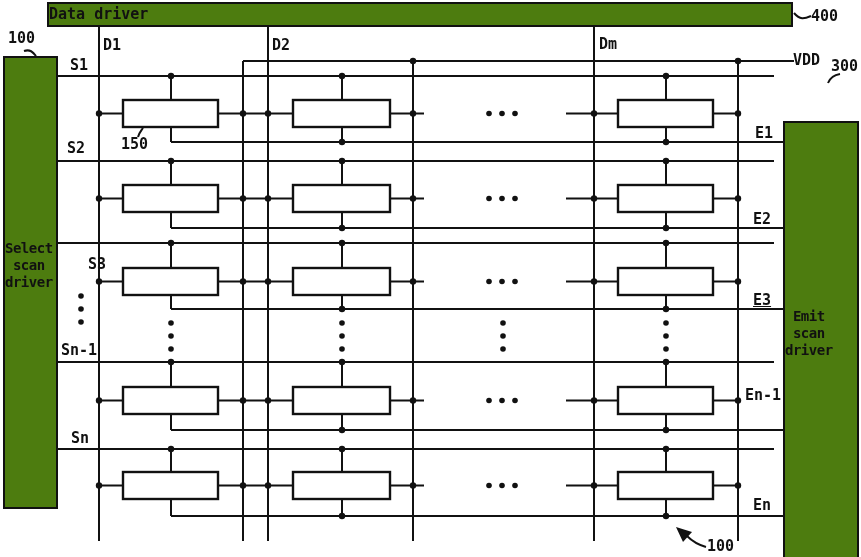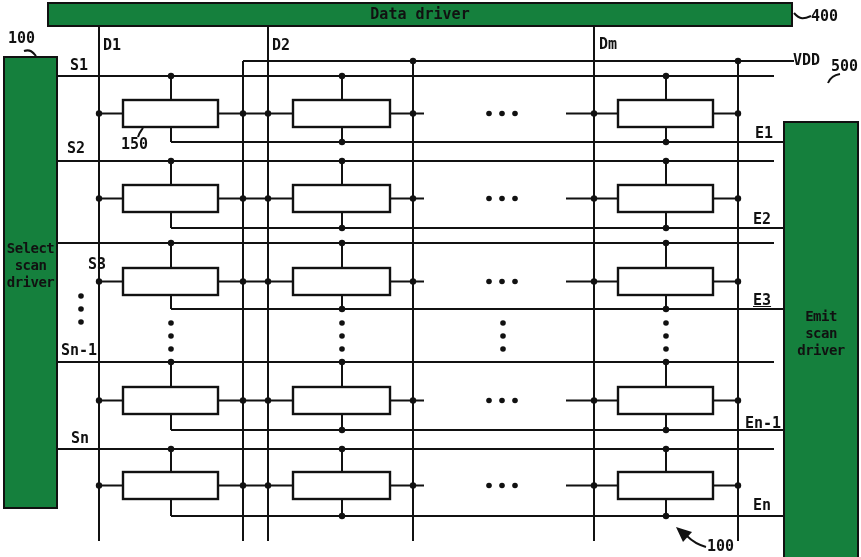--- a/index.html
+++ b/index.html
@@ -1,21 +1,21 @@
 <!DOCTYPE html>
 <html><head>
 <meta charset="utf-8">
 <style>
   html,body{margin:0;padding:0;background:#fff;}
   .stage{position:relative;width:861px;height:557px;background:#fff;overflow:hidden;
          font-family:"DejaVu Sans Mono","Liberation Mono",monospace;color:#111;}
   .stage svg{position:absolute;left:0;top:0;}
   .w{stroke:#111;stroke-width:2;fill:none;}
-  .box{position:absolute;box-sizing:border-box;border:2.5px solid #111;background:#15803d;
-       display:flex;align-items:center;justify-content:center;text-align:center;
+  .box{position:absolute;box-sizing:border-box;border:2.5px solid #111;background:#4d7c0f;
+       display:flex;align-items:center;text-align:center;
        font-weight:bold;font-size:15px;line-height:17px;white-space:pre-line;}
   .box.side{font-size:14px;letter-spacing:-0.5px;}
   .lbl{position:absolute;font-weight:bold;font-size:15px;line-height:15px;white-space:nowrap;}
 </style>
 </head>
 <body>
 
 <div class="stage">
 
   <svg width="861" height="557" viewBox="0 0 861 557">
@@ -216,34 +216,34 @@
   </div>
 
   <div class="box side" style="left:783px;top:81px;width:76px;height:462px;padding-bottom:38px;margin-top:40px;">
     <span>Emit
 scan
 driver</span>
   </div>
 
   <span class="lbl" style="left:8px;top:31px;">100</span>
   <span class="lbl" style="left:811px;top:9px;">400</span>
-  <span class="lbl" style="left:831px;top:59px;">500</span>
+  <span class="lbl" style="left:831px;top:59px;">300</span>
   <span class="lbl" style="left:121px;top:137px;">150</span>
   <span class="lbl" style="left:707px;top:539px;">100</span>
   <span class="lbl" style="left:793px;top:53px;">VDD</span>
 
   <span class="lbl" style="left:103px;top:38px;">D1</span>
   <span class="lbl" style="left:272px;top:38px;">D2</span>
   <span class="lbl" style="left:599px;top:37px;">Dm</span>
 
   <span class="lbl" style="left:70px;top:58px;">S1</span>
   <span class="lbl" style="left:67px;top:141px;">S2</span>
   <span class="lbl" style="left:88px;top:225px;margin-top:32px;">S3</span>
   <span class="lbl" style="left:61px;top:343px;">Sn-1</span>
   <span class="lbl" style="left:71px;top:431px;">Sn</span>
 
   <span class="lbl" style="left:755px;top:126px;">E1</span>
   <span class="lbl" style="left:753px;top:212px;">E2</span>
   <span class="lbl" style="left:753px;top:293px;text-decoration:underline;">E3</span>
-  <span class="lbl" style="left:745px;top:416px;">En-1</span>
+  <span class="lbl" style="left:745px;top:388px;">En-1</span>
   <span class="lbl" style="left:753px;top:498px;">En</span>
 
 </div>
 
 </body></html>

